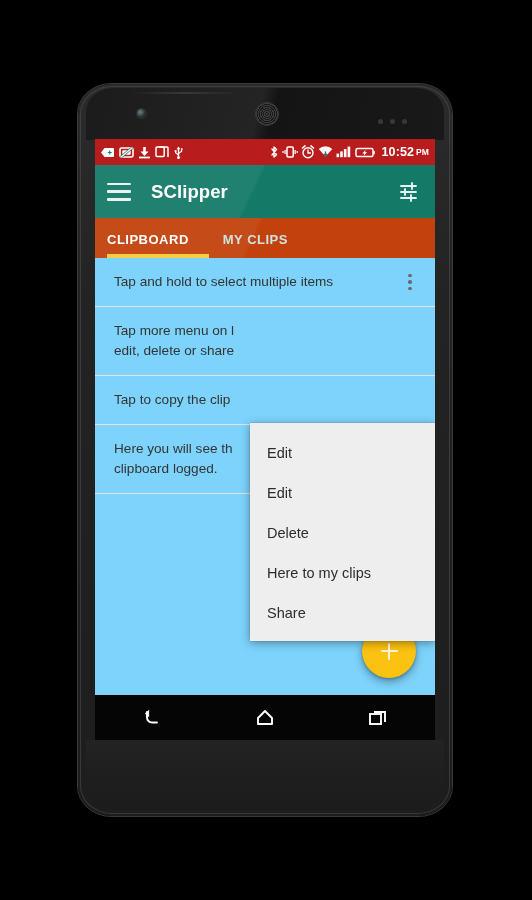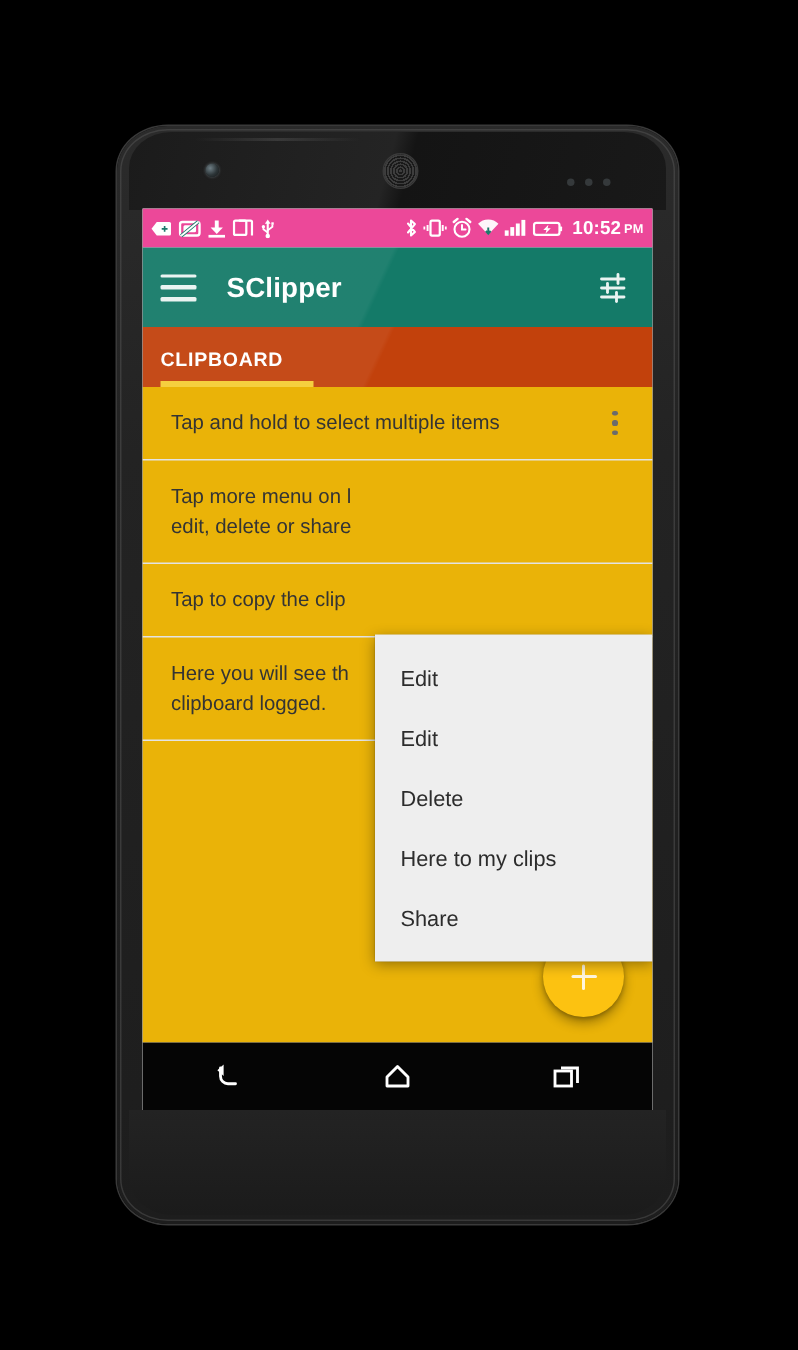--- a/index.html
+++ b/index.html
@@ -66,21 +66,21 @@
     left:95px; top:139px;
     width:340px; height:601px;
     background:#fff;
     overflow:hidden;
   }
 
   
   .statusbar {
     position:relative;
     height:26px; width:100%;
-    background:#ec4899;
+    background:#b91c1c;
     display:flex; align-items:center;
     padding:0 6px 0 5px;
     color:#fff;
   }
   .sb-left { display:flex; align-items:center; gap:4px; }
   .sb-right { display:flex; align-items:center; gap:3px; margin-left:auto; }
   .sb-ico { display:block; }
   .sb-time {
     font-size:12.5px; font-weight:bold; letter-spacing:.1px;
     margin-left:4px; color:#fff;
@@ -126,21 +126,21 @@
     display:flex; align-items:center;
   }
   .tab.active { color:#ffffff; }
   .tab.inactive { color:#cfe4df; }
   .tab-indicator {
     position:absolute; left:12px; bottom:0;
     width:102px; height:4px; background:#f5cf3f;
   }
 
   
-  .list { position:relative; background:#eab308; height:calc(601px - 26px - 53px - 40px - 45px); }
+  .list { position:relative; background:#7dd3fc; height:calc(601px - 26px - 53px - 40px - 45px); }
   .list-item {
     position:relative;
     border-bottom:1px solid #e3e3e3;
     padding:14px 44px 14px 19px;
     display:flex; align-items:flex-start;
   }
   .item-text {
     font-size:13.6px; color:#343434; line-height:20px;
     white-space:pre-line;
   }
@@ -302,20 +302,21 @@
             <line x1="13" y1="2" x2="13" y2="8"></line>
             <line x1="6" y1="8" x2="6" y2="14"></line>
             <line x1="12" y1="14" x2="12" y2="20"></line>
           </g>
         </svg>
       </div>
     </div>
 
     <div class="tabs">
       <div class="tab active">CLIPBOARD</div>
+      <div class="tab inactive">MY CLIPS</div>
       <div class="tab-indicator"></div>
     </div>
 
     <div class="list">
 
       <div class="list-item">
         <div class="item-text">Tap and hold to select multiple items</div>
         <div class="overflow-dots">
           <i></i>
             <i></i>

